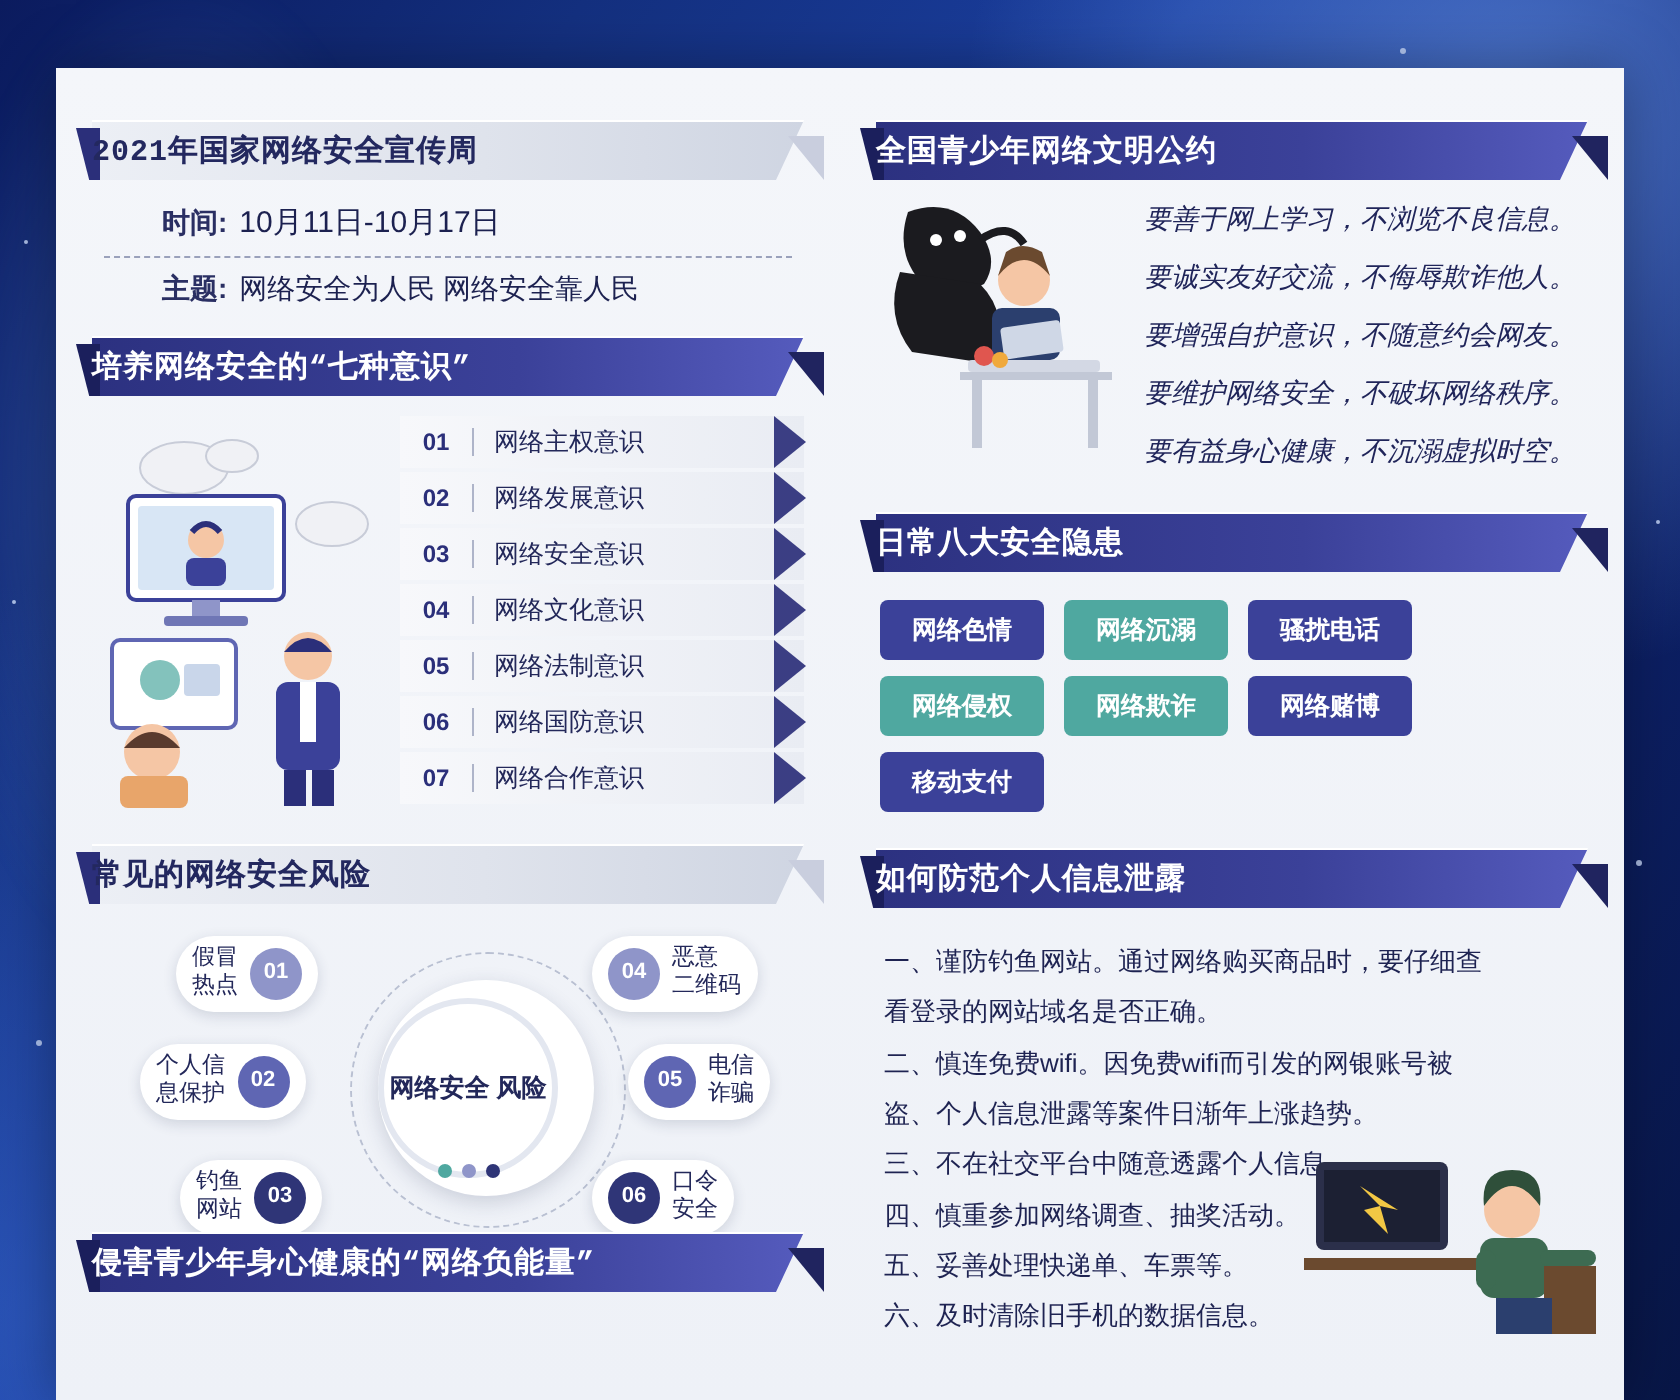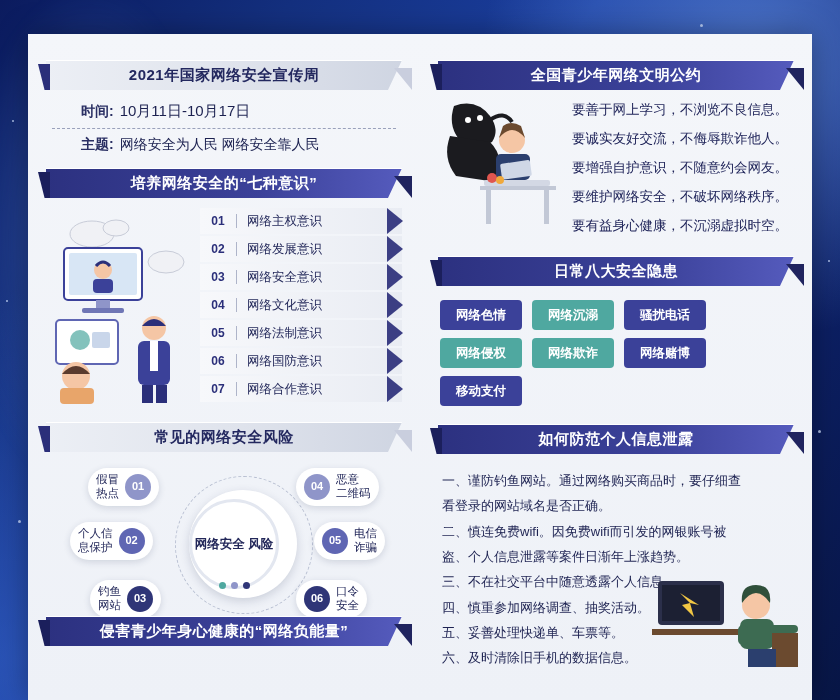--- a/index.html
+++ b/index.html
@@ -20,21 +20,21 @@
   .sheet{
     position:absolute;left:28px;top:34px;width:784px;height:666px;
     background:linear-gradient(180deg,#f4f6fa 0%,#eef1f7 100%);
     box-shadow:0 0 28px rgba(0,0,0,.35);
   }
   .col{position:absolute;top:0;}
   .colL{left:0;width:392px;}
   .colR{left:392px;width:392px;}
 
   
-  .banner{position:relative;height:30px;margin:0 18px;display:flex;align-items:center;justify-content:center;}
+  .banner{position:relative;height:30px;margin:0 18px;display:flex;align-items:center;justify-content:flex-start;font-family:Liberation Mono, monospace;}
   .banner .bg{position:absolute;inset:0;
     background:linear-gradient(90deg,#eceff5 0%,#dfe3ec 55%,#cfd5e2 100%);
     clip-path:polygon(0 0,100% 0,calc(100% - 14px) 100%,0 100%);
     border-top:1px solid #fff;}
   .banner .tab{position:absolute;left:-8px;top:4px;width:12px;height:26px;background:#2b2f7a;
     clip-path:polygon(0 0,100% 0,100% 100%,55% 100%);}
   .banner .txt{position:relative;font-size:15px;font-weight:bold;color:#23285f;letter-spacing:.5px;}
   .banner.dark .bg{background:linear-gradient(90deg,#2c3180 0%,#3b4199 60%,#555bbd 100%);}
   .banner.dark .txt{color:#fff;}
   .banner.dark .tab{background:#1b1f5c;}
@@ -74,21 +74,21 @@
   .pill{position:absolute;display:flex;align-items:center;gap:6px;height:38px;border-radius:19px;
     background:#fff;box-shadow:0 2px 7px rgba(40,50,90,.16);padding:0 8px;font-size:11.5px;
     color:#23285a;line-height:1.2;}
   .pill .num{width:26px;height:26px;border-radius:50%;color:#fff;font-size:11px;font-weight:bold;
     display:flex;align-items:center;justify-content:center;}
   .pill .lbl{white-space:pre-line;}
   .pill.left .lbl{order:0;} .pill.left .num{order:1;}
   .pill.right .num{order:0;} .pill.right .lbl{order:1;}
 
   
-  .pact{display:flex;margin:8px 18px 0 18px;gap:2px;}
+  .pact{display:flex;margin:8px 18px 0 18px;gap:2px;font-style:italic;}
   .pact-illus{width:132px;height:140px;position:relative;}
   .pact-lines{flex:1;display:flex;flex-direction:column;justify-content:center;gap:11px;
     font-size:13.5px;color:#20255a;}
   .tags{display:flex;flex-wrap:wrap;gap:8px 10px;margin:14px 20px 0 20px;}
   .tag{width:82px;height:30px;border-radius:4px;display:flex;align-items:center;justify-content:center;
     color:#fff;font-size:12.5px;font-weight:bold;}
   .para{margin:14px 22px 0 22px;font-size:13px;color:#1e2352;line-height:1.95;}
   .para p{margin:0;}
   .bottom-illus{position:absolute;right:14px;bottom:4px;width:146px;height:96px;}
 

